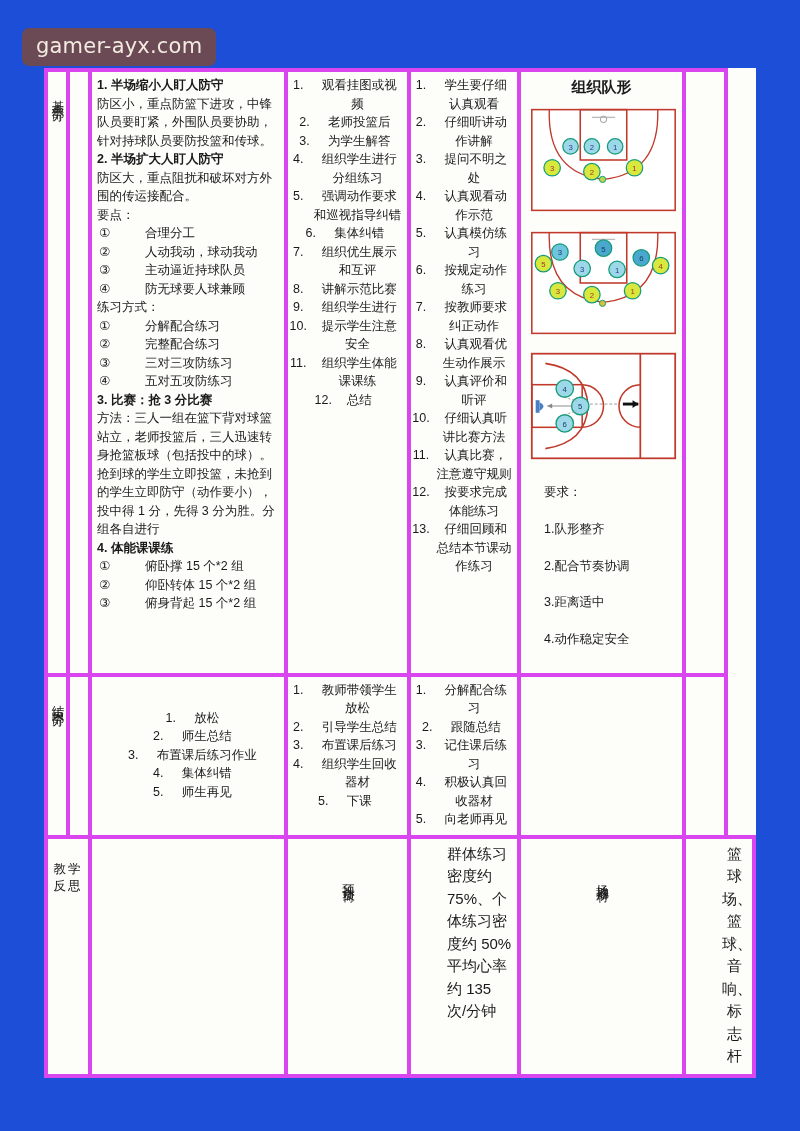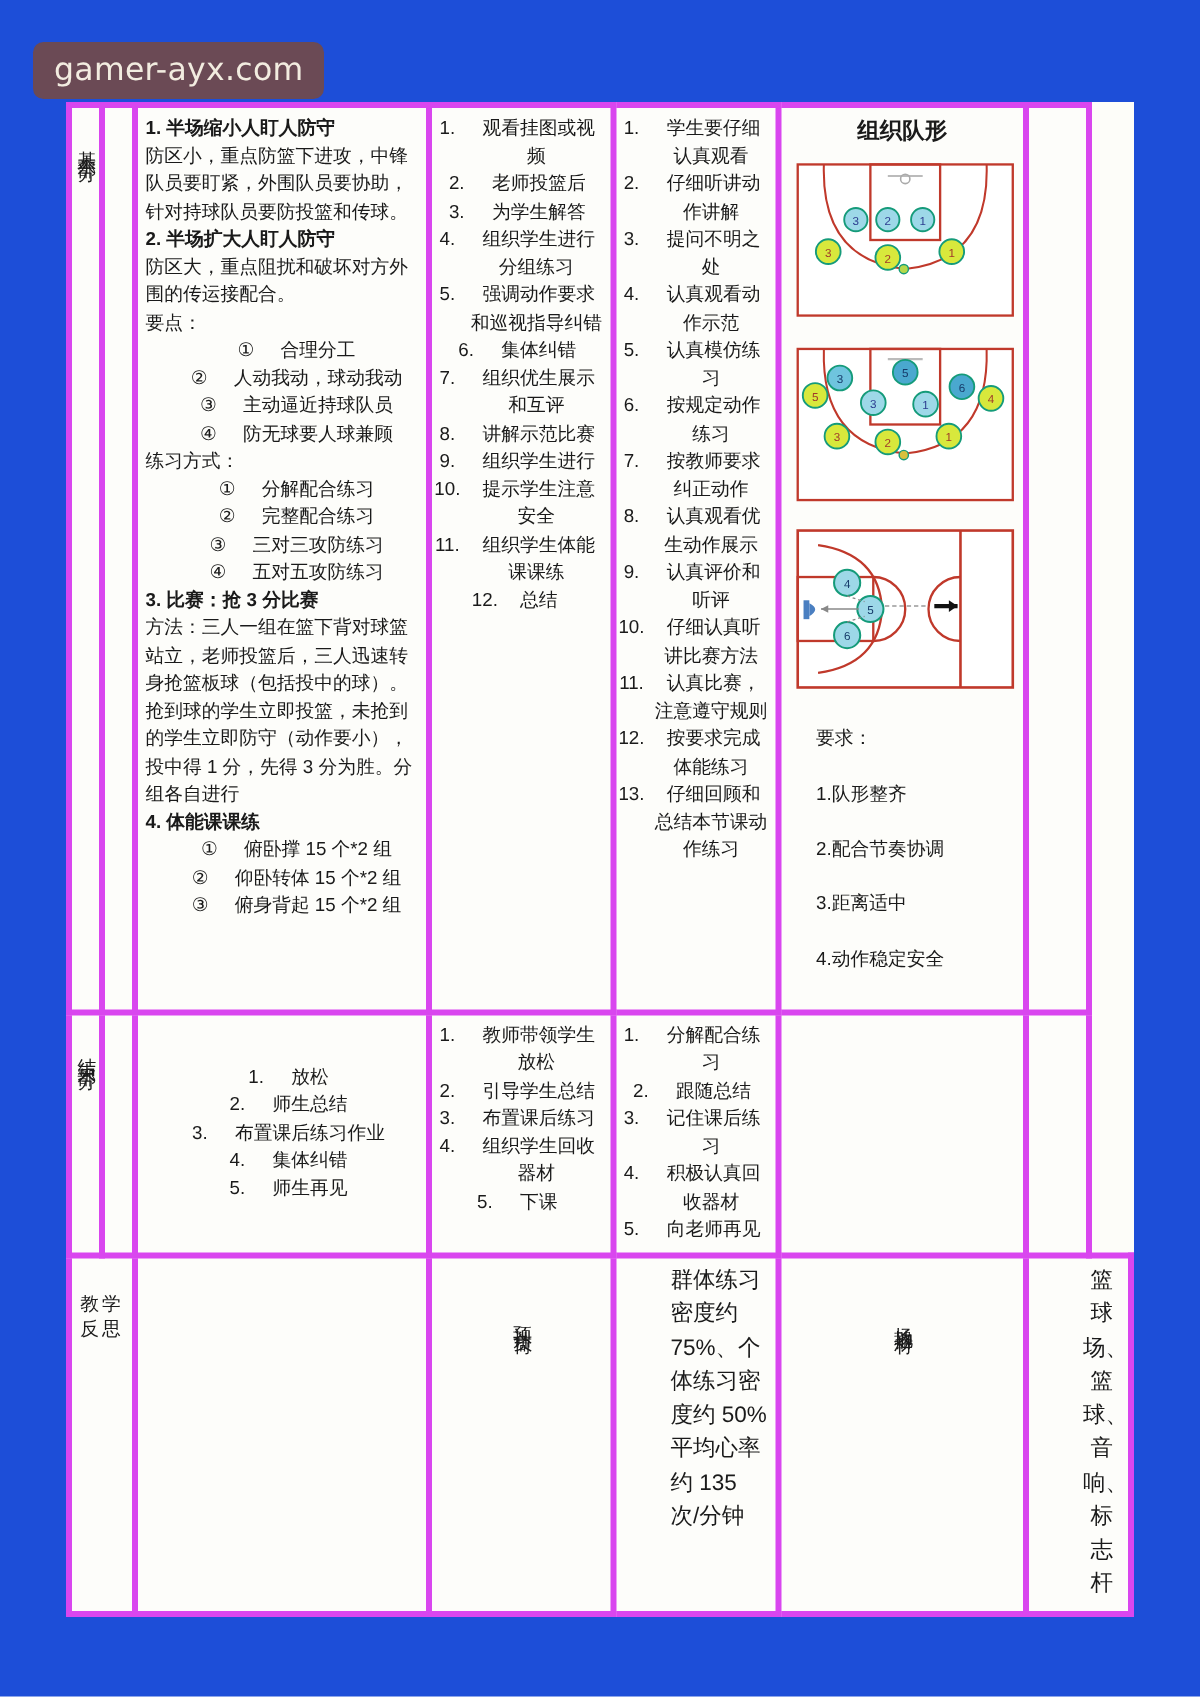--- a/index.html
+++ b/index.html
@@ -62,21 +62,21 @@
     display:block;
     white-space:pre;
     text-align:center;
   }
   .vcell{text-align:center;vertical-align:middle;padding:0;}
   .vwrap{display:flex;justify-content:center;align-items:center;height:100%;min-height:40px;}
 
   .blk{font-size:12.5px;line-height:1.48;}
   .blk .hd{font-weight:bold;}
   .blk p{margin:0;}
-  .idt{padding-left:42px;text-indent:-20px;text-align:center;}
+  .idt{padding-left:42px;text-indent:-20px;}
   .idt2{padding-left:20px;text-indent:-20px;text-align:center;}
   .num{display:inline-block;min-width:20px;}
   .circ{display:inline-block;min-width:26px;}
 
   .org-title{
     text-align:center;font-weight:bold;font-size:15px;
     margin:2px 0 4px 0;
   }
   .req{font-size:12.5px;line-height:1.5;margin-top:4px;}
   .req p{margin:18px;}

